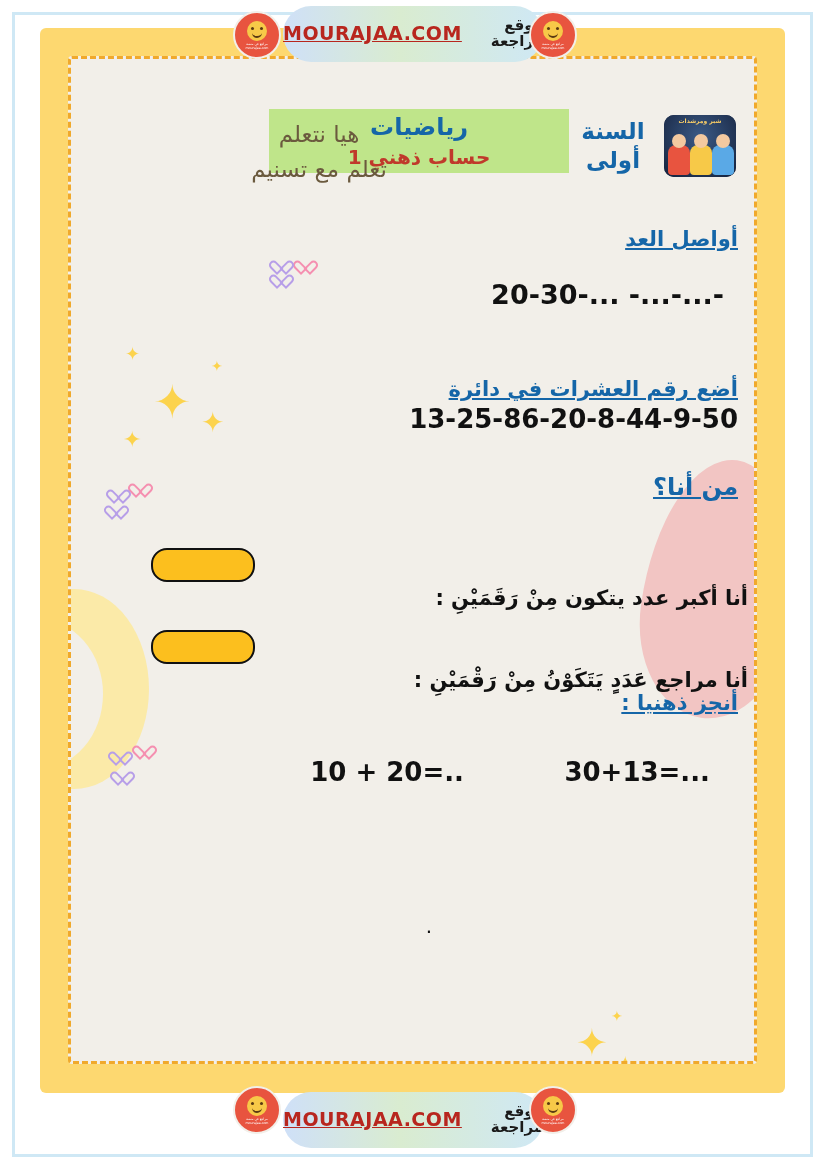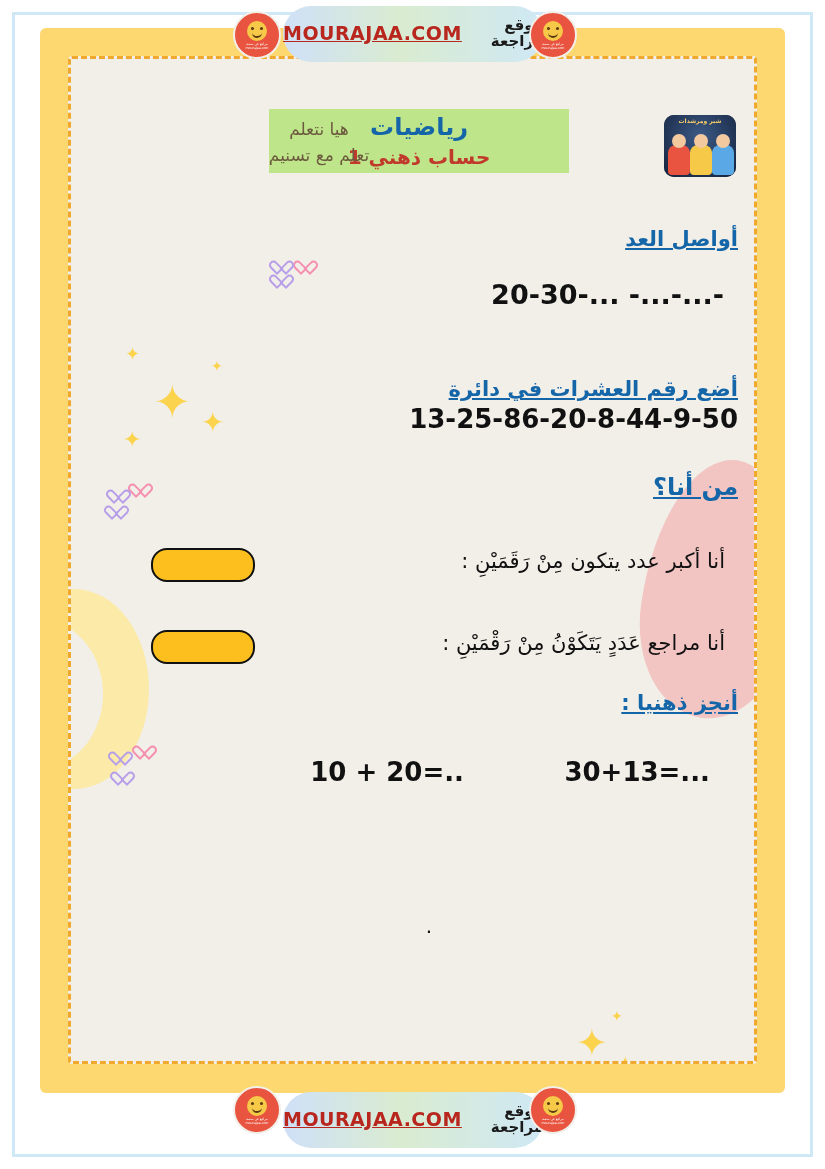--- a/index.html
+++ b/index.html
@@ -260,21 +260,21 @@
   }
 
   .hand-note {
     position: absolute;
     right: 300px;
     top: 58px;
     width: 270px;
     text-align: center;
     color: #6b5a3e;
     font-family: "DejaVu Sans", "Liberation Sans", sans-serif;
-    font-size: 17px;
+    font-size: 23px;
     line-height: 1.5;
   }
   .hand-note .l1 { display: block; }
   .hand-note .l2 { display: block; }
 
   
   .q-head {
     position: absolute;
     right: 16px;
     font-size: 21px;
@@ -287,25 +287,26 @@
     position: absolute;
     font-size: 27px;
     font-weight: bold;
     color: #111111;
     white-space: nowrap;
     direction: ltr;
     unicode-bidi: plaintext;
   }
   .q-line {
     position: absolute;
-    right: 29px;
+    right: 6px;
     font-size: 21px;
     color: #111111;
     white-space: nowrap;
-    font-weight: 400;
+    font-weight: 700;
+    margin-top: 37px;
   }
 
   .h1 { top: 168px; }
   .b1 { right: 30px; top: 220px; }
 
   .h2 { top: 290px; margin-top: 28px; }
   .b2 { right: 16px; top: 345px; font-size: 26px; }
 
   .h3 { top: 414px; font-size: 24px; }
 
@@ -424,20 +425,24 @@
 
     <div class="blob-pink"></div>
     <div class="blob-yellow"></div>
     <div class="blob-yellow2"></div>
 
     <div class="title-box">
       <div class="title-main">رياضيات</div>
       <div class="title-sub">حساب ذهني 1</div>
     </div>
 
+    <div class="grade-label">
+      <div>السنة</div>
+      <div>أولى</div>
+    </div>
 
     <div class="avatar">
       <div class="av-sky"></div>
       <div class="av-cap">شبر ومرشدات</div>
       <div class="kid kid-a"></div>
       <div class="kid kid-b"></div>
       <div class="kid kid-c"></div>
     </div>
 
     <div class="hand-note">

